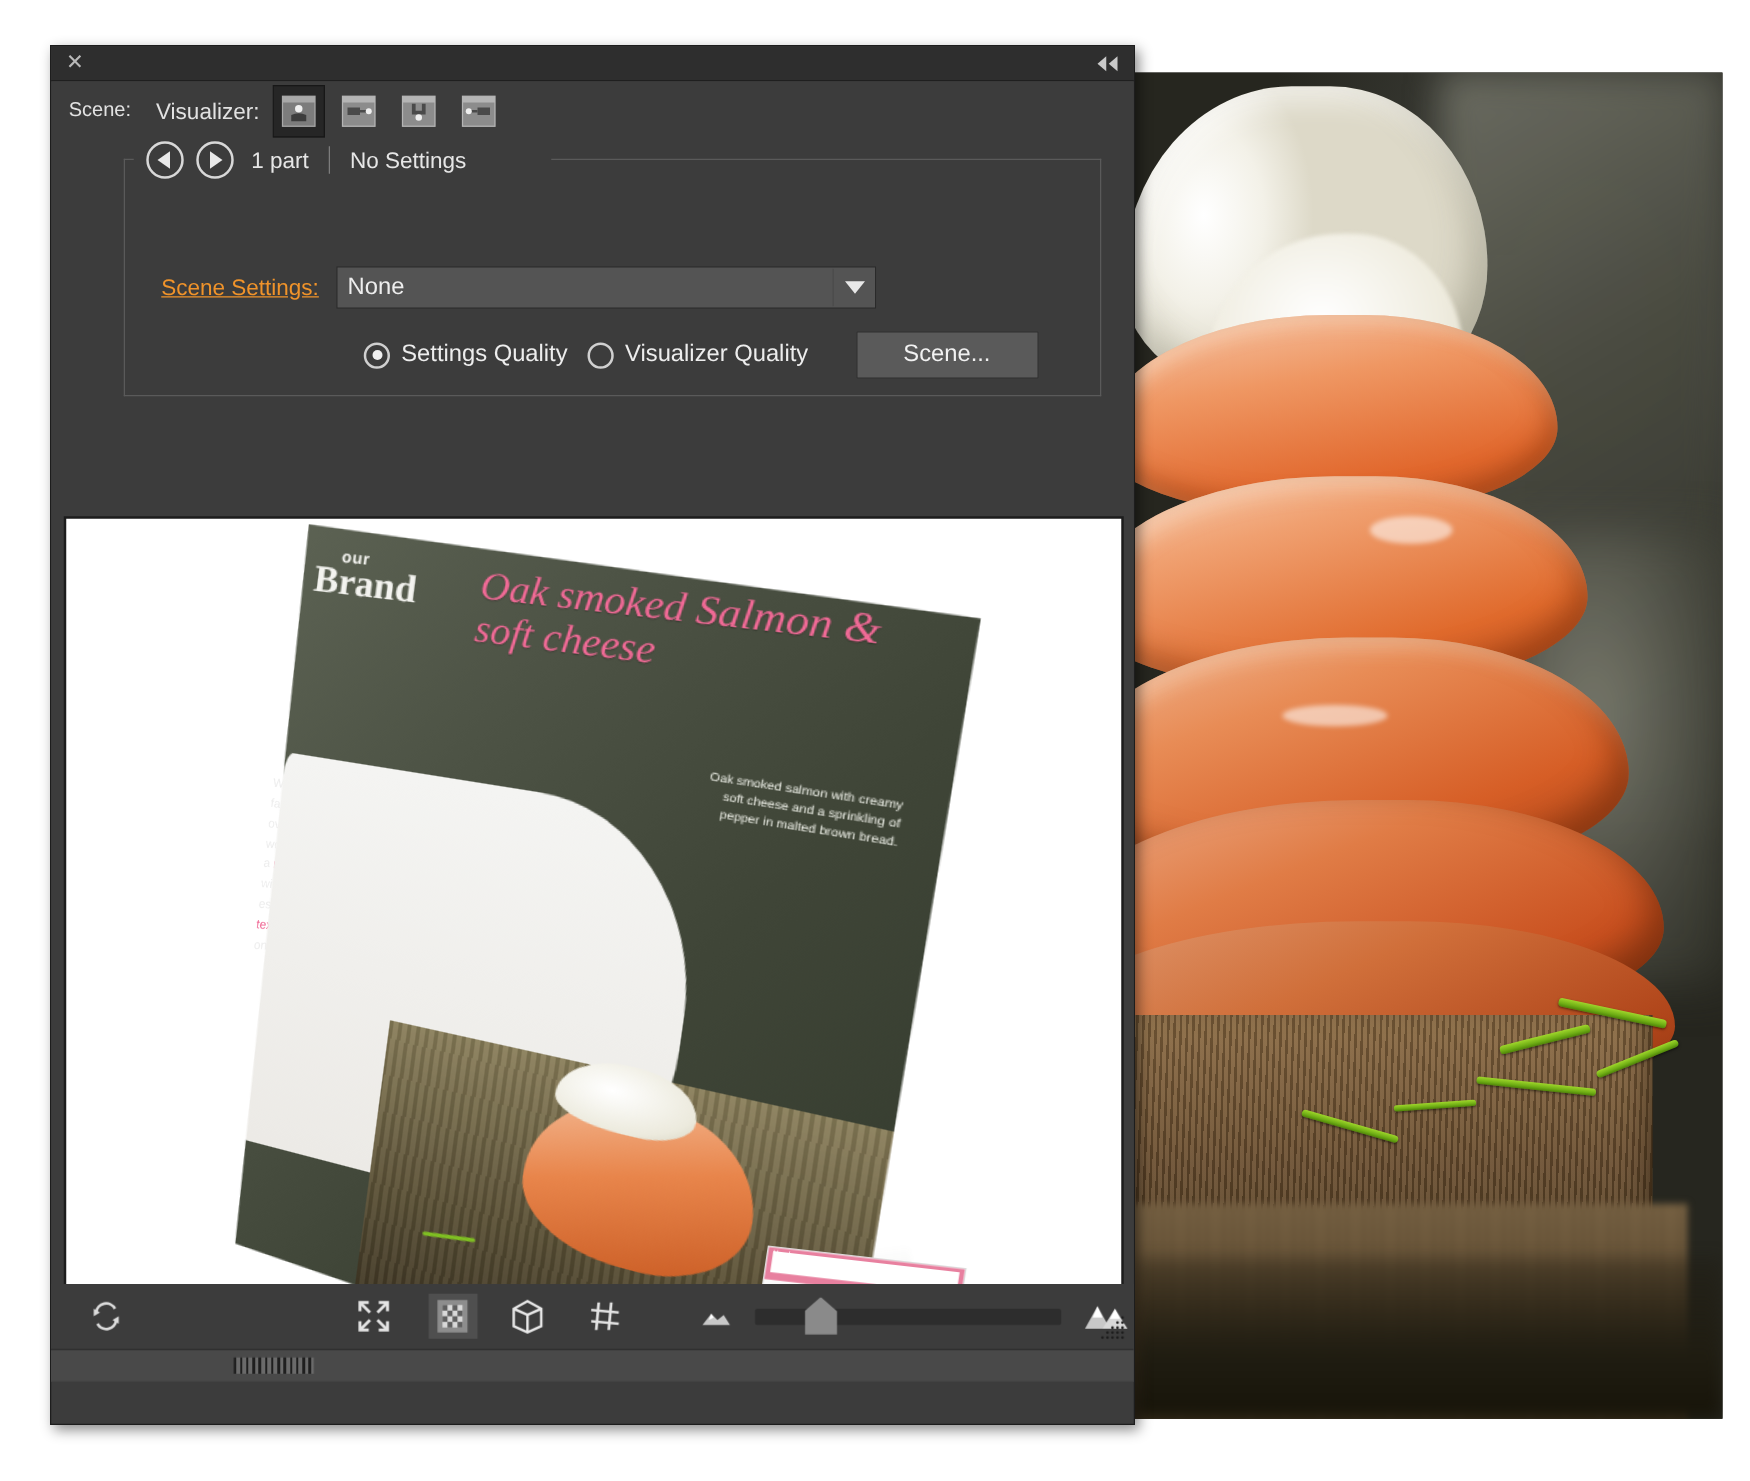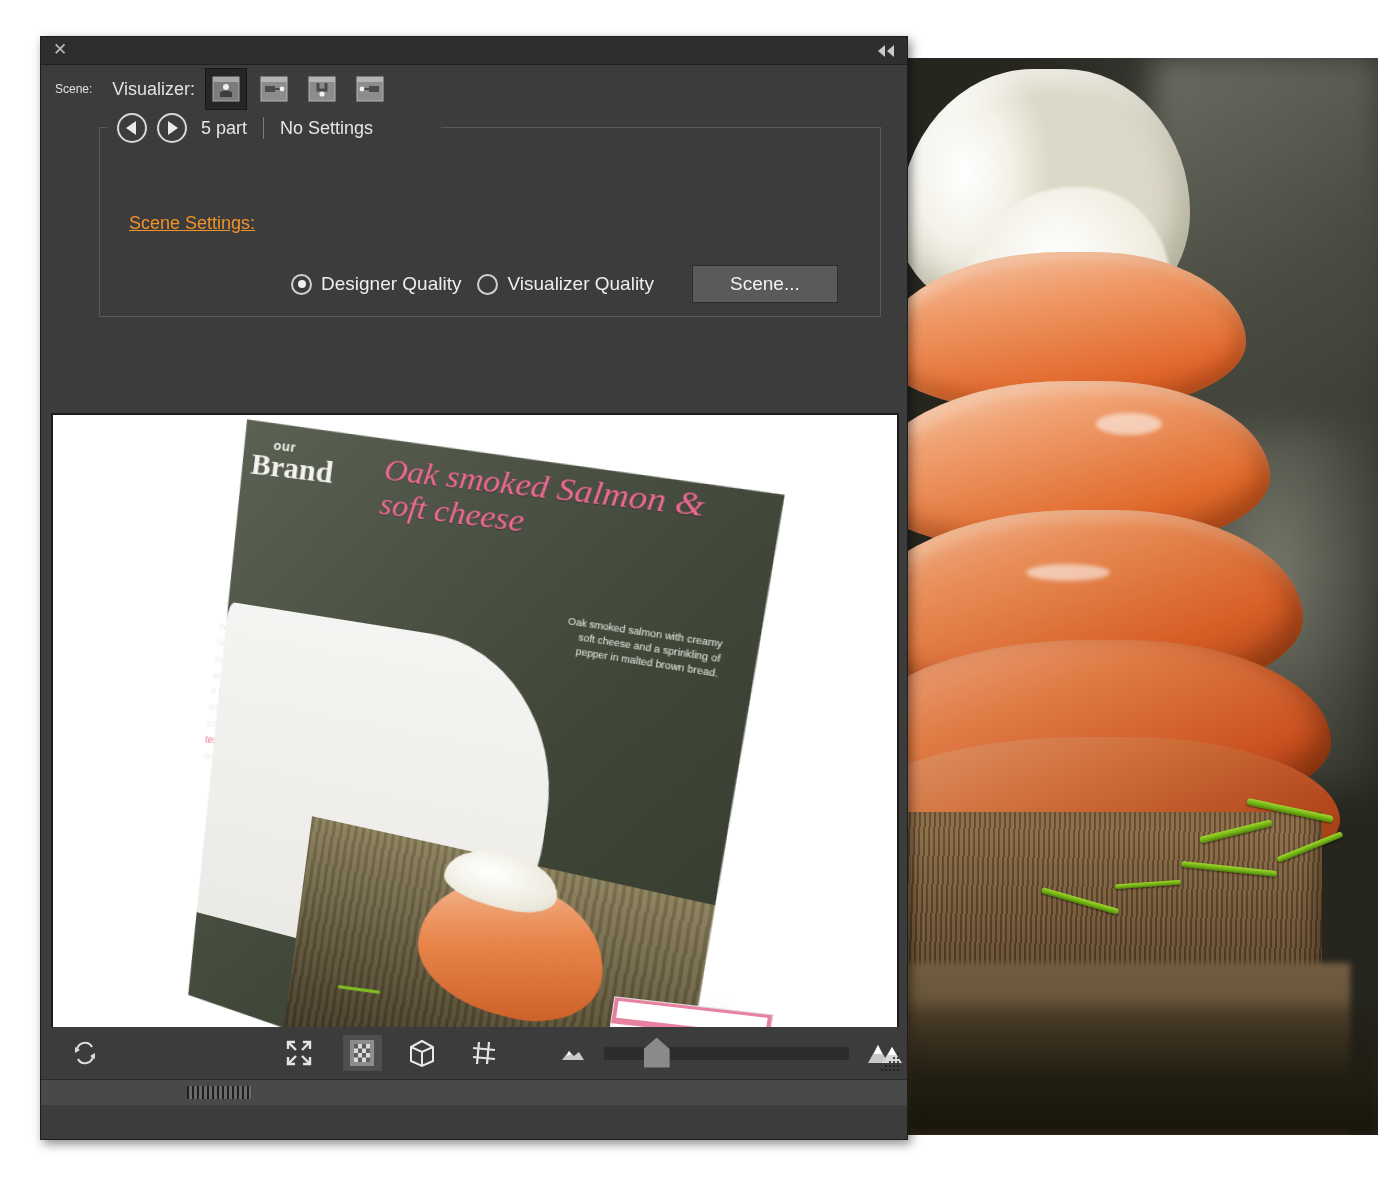--- a/index.html
+++ b/index.html
@@ -118,21 +118,21 @@
   .tab-label { color:#e4e4e4; font-size:17px; font-weight:bold; letter-spacing:.2px; }
   .diamond { width:11px; height:11px; border:1.6px solid #cfcfcf; transform:rotate(45deg); display:inline-block; }
   .flyout { position:absolute; right:12px; top:8px; width:26px; height:18px; cursor:pointer; }
 
   .body { position:relative; background:#3c3c3c; padding:0; }
 
   .row-scene {
     position:absolute; left:0; top:0; width:100%; height:48px;
     display:flex; align-items:center; padding-left:14px;
   }
-  .lbl { color:#e2e2e2; font-size:12px; }
+  .lbl { color:#e2e2e2; font-size:16px; }
   .scene-select {
     position:relative; margin-left:10px; width:422px; height:32px;
     background:#6c6c6c; border:1px solid #2a2a2a; display:flex; align-items:center;
     cursor:pointer;
   }
   .scene-select .val { color:#f2f2f2; font-size:19px; padding-left:8px; flex:1; }
   .sel-arrow {
     width:34px; height:30px; border-left:1px solid #4a4a4a;
     display:flex; align-items:center; justify-content:center;
   }
@@ -391,35 +391,41 @@
       <div class="group-top-left"></div>
       <div class="group-top-right"></div>
 
       <div class="nav-row">
         <div class="circ-btn">
             <span class="tri-l"></span>
           </div>
         <div class="circ-btn">
             <span class="tri-r"></span>
           </div>
-        <span class="parts">5 part</span>
+        <span class="parts">1 part</span>
         <span class="divider-v"></span>
         <span class="nosel">No Settings</span>
       </div>
 
       <div class="row-settings">
         <span class="settings-link">Scene Settings:</span>
+        <div class="settings-select">
+          <span class="val">None</span>
+          <span class="sel-arrow">
+              <span class="caret-dn"></span>
+            </span>
+        </div>
       </div>
 
       <div class="row-quality">
         <div class="radio-wrap">
           <span class="radio">
               <span class="dot"></span>
             </span>
-          <span class="radio-label">Designer Quality</span>
+          <span class="radio-label">Settings Quality</span>
         </div>
         <div class="radio-wrap" style="margin-left:16px;">
           <span class="radio"></span>
           <span class="radio-label">Visualizer Quality</span>
         </div>
         <div class="export-btn">Scene...</div>
       </div>
 
       <div class="canvas-wrap">
         <div class="canvas">

